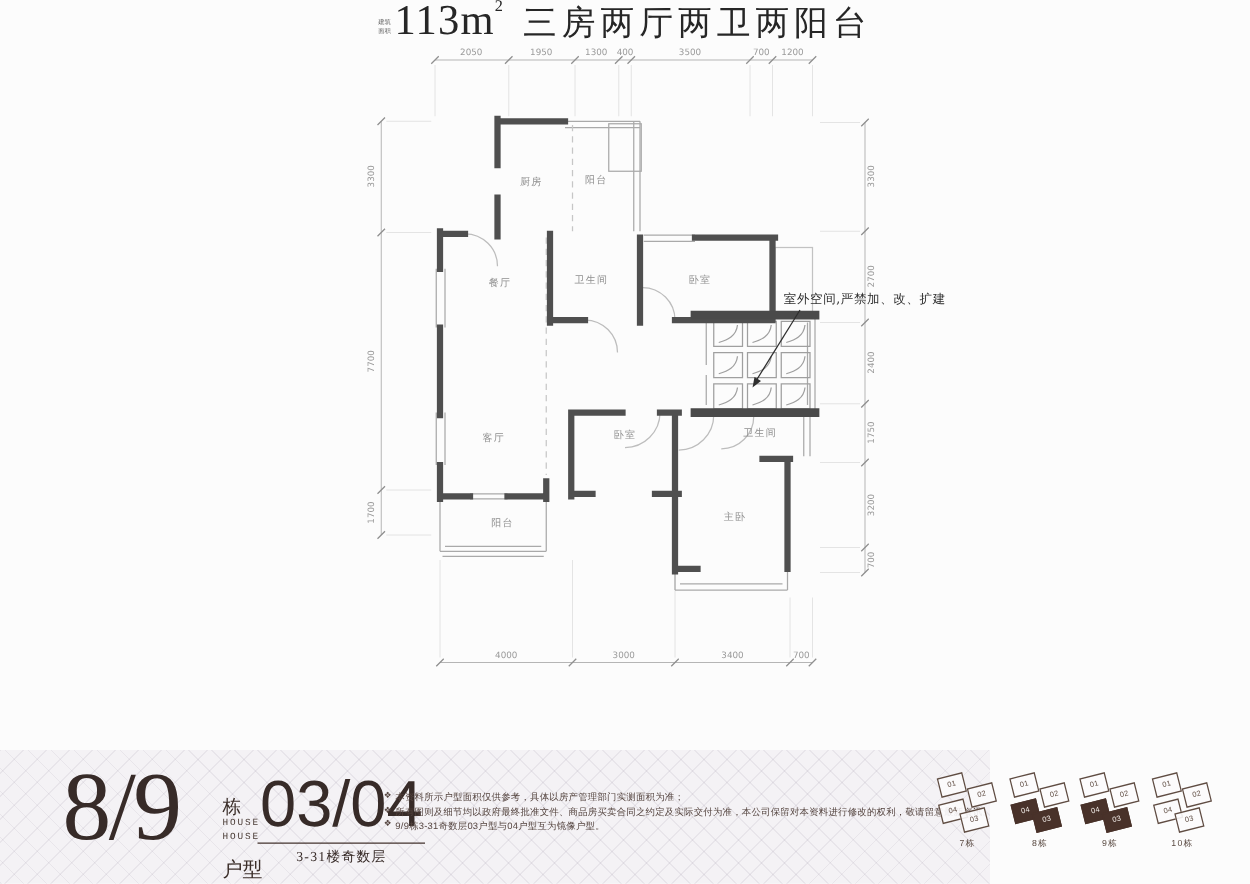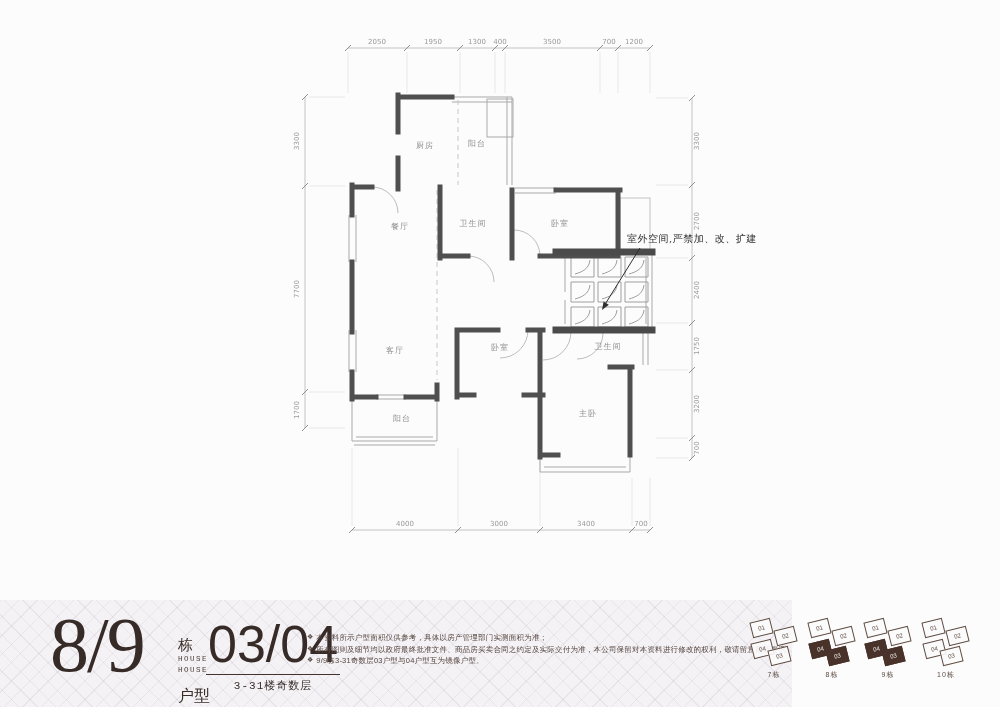--- a/index.html
+++ b/index.html
@@ -67,21 +67,21 @@
   .block-suffix{position:absolute;left:178px;top:38px;color:#3a2d28;line-height:1;}
   .bs-dong{font-size:15px;font-family:"DejaVu Sans",sans-serif;}
   .bs-en{font-size:7.5px;letter-spacing:1.5px;margin-top:3px;color:#4a3c36;font-family:Liberation Mono, monospace;}
   .bs-hux{font-size:16px;margin-top:14px;font-family:"DejaVu Sans",sans-serif;}
   .unit-block{position:absolute;left:206px;top:18px;text-align:center;color:#372b28;}
   .unit-number{
     font-family:Liberation Sans, sans-serif;
     font-size:52px;line-height:1;letter-spacing:0;
     border-bottom:1.5px solid #43332e;padding:0 2px 4px 2px;
   }
-  .floors{font-size:11px;margin-top:3px;color:#372b28;letter-spacing:1px;font-family:Liberation Mono, monospace;}
+  .floors{font-size:11px;margin-top:3px;color:#372b28;letter-spacing:1px;font-family:Liberation Serif, serif;}
 
   .notes{position:absolute;left:307px;top:33px;width:430px;}
   .note{display:flex;align-items:flex-start;margin-bottom:2.5px;color:#54443f;}
   .note .bullet{font-size:7px;margin-right:3px;line-height:1.2;color:#54443f;}
   .note .note-text{font-size:7.5px;line-height:1.2;letter-spacing:0.2px;white-space:nowrap;}
 
   .clusters{position:absolute;left:748px;top:18px;width:230px;height:70px;}
   .cluster{position:absolute;width:52px;height:62px;}
   .cluster.c0{left:0;}   .cluster.c1{left:58px;} .cluster.c2{left:114px;} .cluster.c3{left:172px;}
   .u{
@@ -197,20 +197,26 @@
     <text class="room" x="588" y="416" text-anchor="middle">主卧</text>
     <text class="room" x="402" y="421" text-anchor="middle">阳台</text>
 
     <text class="anno" x="627" y="242">室外空间,严禁加、改、扩建</text>
     <g>
       <line x1="640" y1="248" x2="604" y2="306" stroke="#2e2e2e" stroke-width="1"></line>
       <polygon points="602,310 608.8,304.8 603.6,301.6" fill="#2e2e2e"></polygon>
     </g>
   </svg>
 
+  <div class="title-row">
+    <span class="area-prefix">建筑面积</span>
+    <span class="area-num">113m</span>
+    <span class="area-sup">2</span>
+    <span class="area-desc">三房两厅两卫两阳台</span>
+  </div>
 
   <div class="footer">
 
     <div class="block-number">8/9</div>
 
     <div class="block-suffix">
       <div class="bs-dong">栋</div>
       <div class="bs-en">HOUSE</div>
       <div class="bs-en">HOUSE</div>
       <div class="bs-hux">户型</div>

